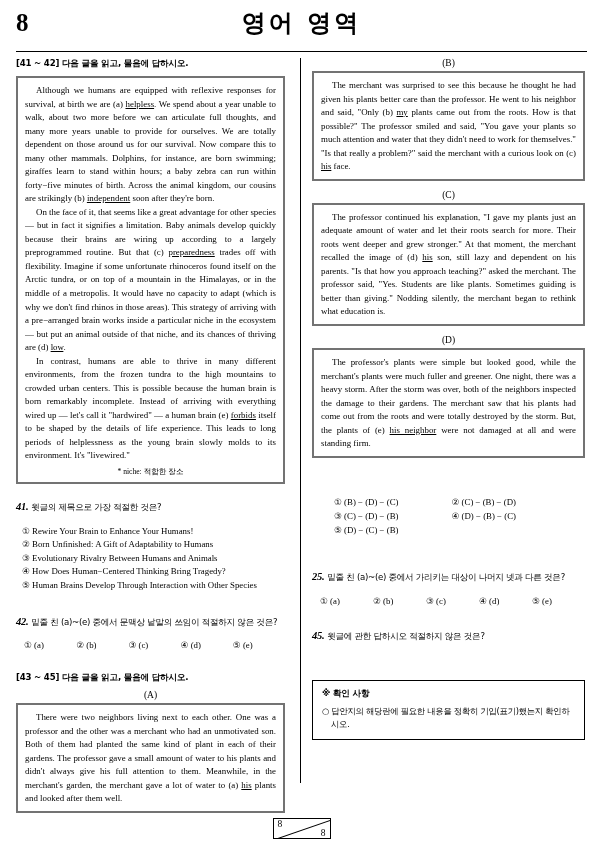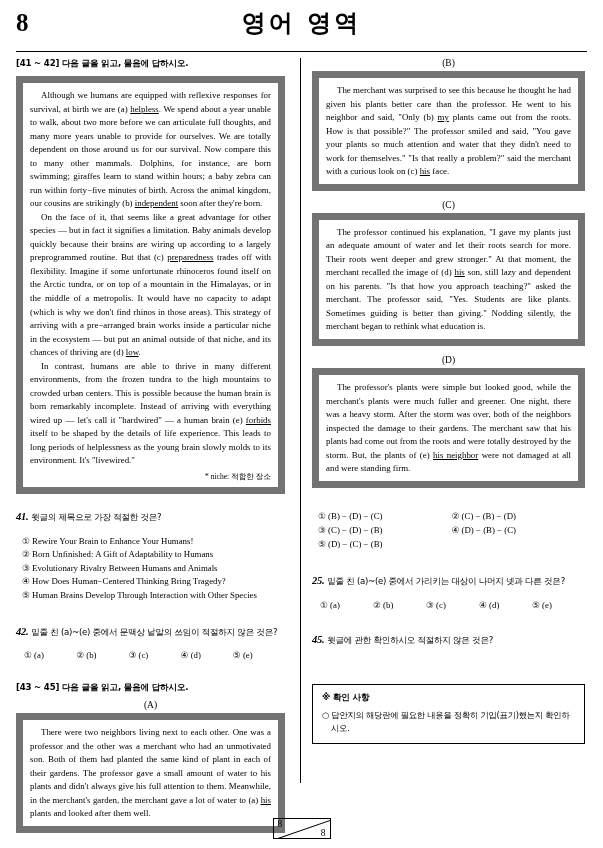--- a/index.html
+++ b/index.html
@@ -77,36 +77,36 @@
   }
 
   
   .passage-label {
     text-align: center;
     font-size: 9.5px;
     font-family: "Liberation Serif", serif;
     margin: 0 0 3px 0;
   }
   .passage {
-    border: 7px solid #737373;
+    border: 2px solid #737373;
     padding: 6px 7px 5px 7px;
     margin-bottom: 9px;
   }
   .passage p {
     margin: 0;
     font-size: 8.9px;
     line-height: 1.52;
     text-align: justify;
     text-indent: 11px;
     hyphens: none;
   }
   .passage p + p { margin-top: 0; }
   .footnote {
     font-size: 7.6px;
-    text-align: right;
+    text-align: center;
     margin-top: 4px;
   }
   u, .u { text-decoration: underline; }
 
   
   .question {
     margin: 0 0 6px 0;
   }
   .q-head {
     font-family: "DejaVu Sans", sans-serif;
@@ -147,21 +147,21 @@
     list-style: none;
   }
   .choices-inline li {
     width: 54px;
     font-size: 8.8px;
   }
   .choices-grid {
     display: flex;
     flex-wrap: wrap;
     padding-left: 6px;
-    margin: 0;
+    margin: 16px;
     list-style: none;
   }
   .choices-grid li {
     width: 50%;
     font-size: 8.8px;
     line-height: 1.62;
   }
 
   
   .notice {
@@ -326,21 +326,21 @@
           <li>② (b)</li>
           <li>③ (c)</li>
           <li>④ (d)</li>
           <li>⑤ (e)</li>
         </ul>
       </div>
 
       <div class="spacer-lg"></div>
 
       <div class="question">
-        <div class="q-head"><span class="q-num">45.</span><span>윗글에 관한 확인하시오 적절하지 않은 것은?</span></div>
+        <div class="q-head"><span class="q-num">45.</span><span>윗글에 관한 답하시오 적절하지 않은 것은?</span></div>
         <div class="spacer-sm"></div>
       </div>
 
       <div class="notice">
         <div class="notice-title">※ 확인 사항</div>
         <div class="notice-body">○ 답안지의 해당란에 필요한 내용을 정확히 기입(표기)했는지 확인하시오.</div>
       </div>
 
     </div>
   </div>

